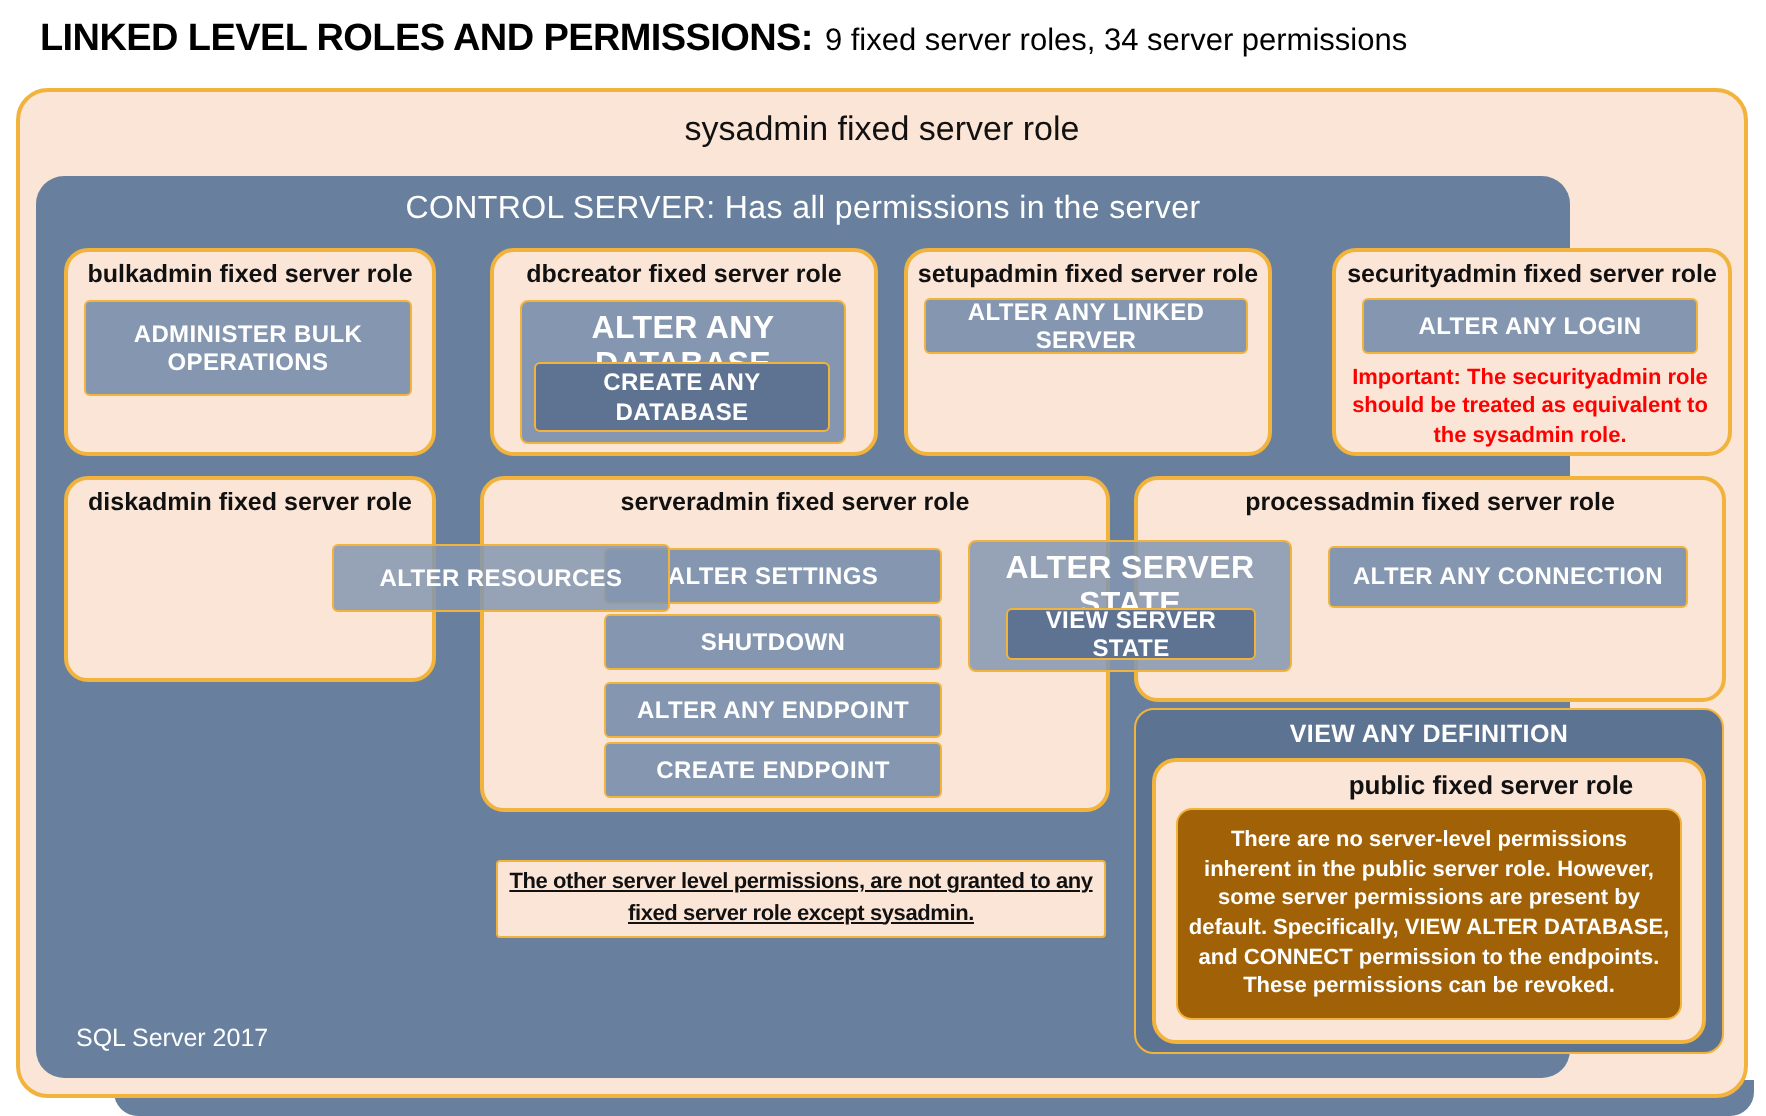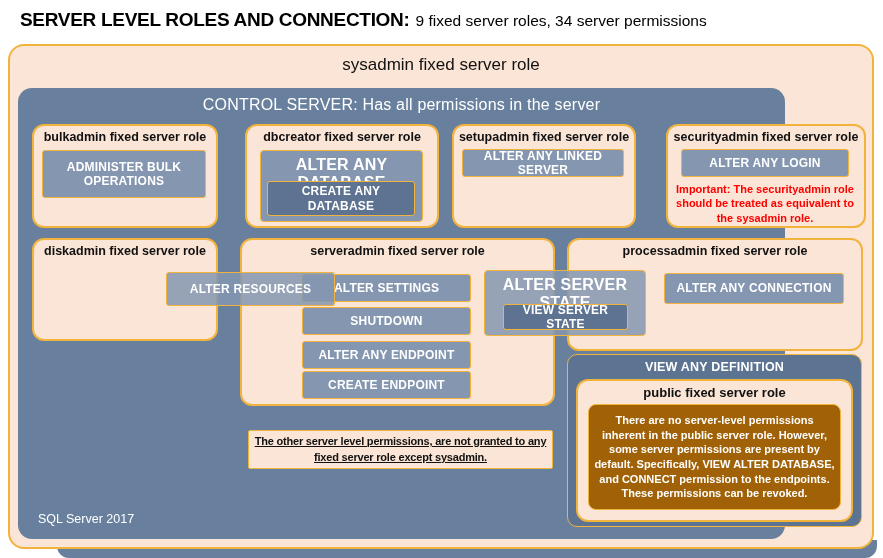--- a/index.html
+++ b/index.html
@@ -57,21 +57,21 @@
         color:#fff;font-weight:bold;font-size:11px;line-height:1.32;padding:2px 5px;}
 
   .footer-label{position:absolute;left:20px;top:424px;color:#fff;font-size:12.5px;}
 </style>
 </head>
 <body>
 
 <div class="canvas">
 
   <div class="page-title">
-    <span class="main">SERVER LEVEL ROLES AND CONNECTION:</span><span class="sub">9 fixed server roles, 34 server permissions</span>
+    <span class="main">LINKED LEVEL ROLES AND PERMISSIONS:</span><span class="sub">9 fixed server roles, 34 server permissions</span>
   </div>
 
   <div class="bottom-strip"></div>
 
   <div class="sysadmin-box">
     <div class="sysadmin-label">sysadmin fixed server role</div>
 
     <div class="control-box">
       <div class="control-label">CONTROL SERVER: Has all permissions in the server</div>
 
@@ -121,21 +121,21 @@
       <div class="perm-group translucent" style="left:466px;top:182px;width:160px;height:64px;">
         <div class="group-label">ALTER SERVER STATE</div>
         <div class="perm dark" style="left:18px;top:33px;width:123px;height:24px;">VIEW SERVER STATE</div>
       </div>
 
       <div class="note-box">The other server level permissions, are not granted to any fixed server role except sysadmin.</div>
 
       <div class="viewdef-box">
         <div class="viewdef-label">VIEW ANY DEFINITION</div>
         <div class="public-box">
-          <div class="role-label" style="font-size:13px;">public fixed server role</div>
+          <div class="role-label" style="font-size:13px;padding-left:31px;">public fixed server role</div>
           <div class="public-note">There are no server-level permissions inherent in the public server role. However, some server permissions are present by default. Specifically, VIEW ALTER DATABASE, and CONNECT permission to the endpoints. These permissions can be revoked.</div>
         </div>
       </div>
 
       <div class="footer-label">SQL Server 2017</div>
     </div>
   </div>
 
 </div>
 

